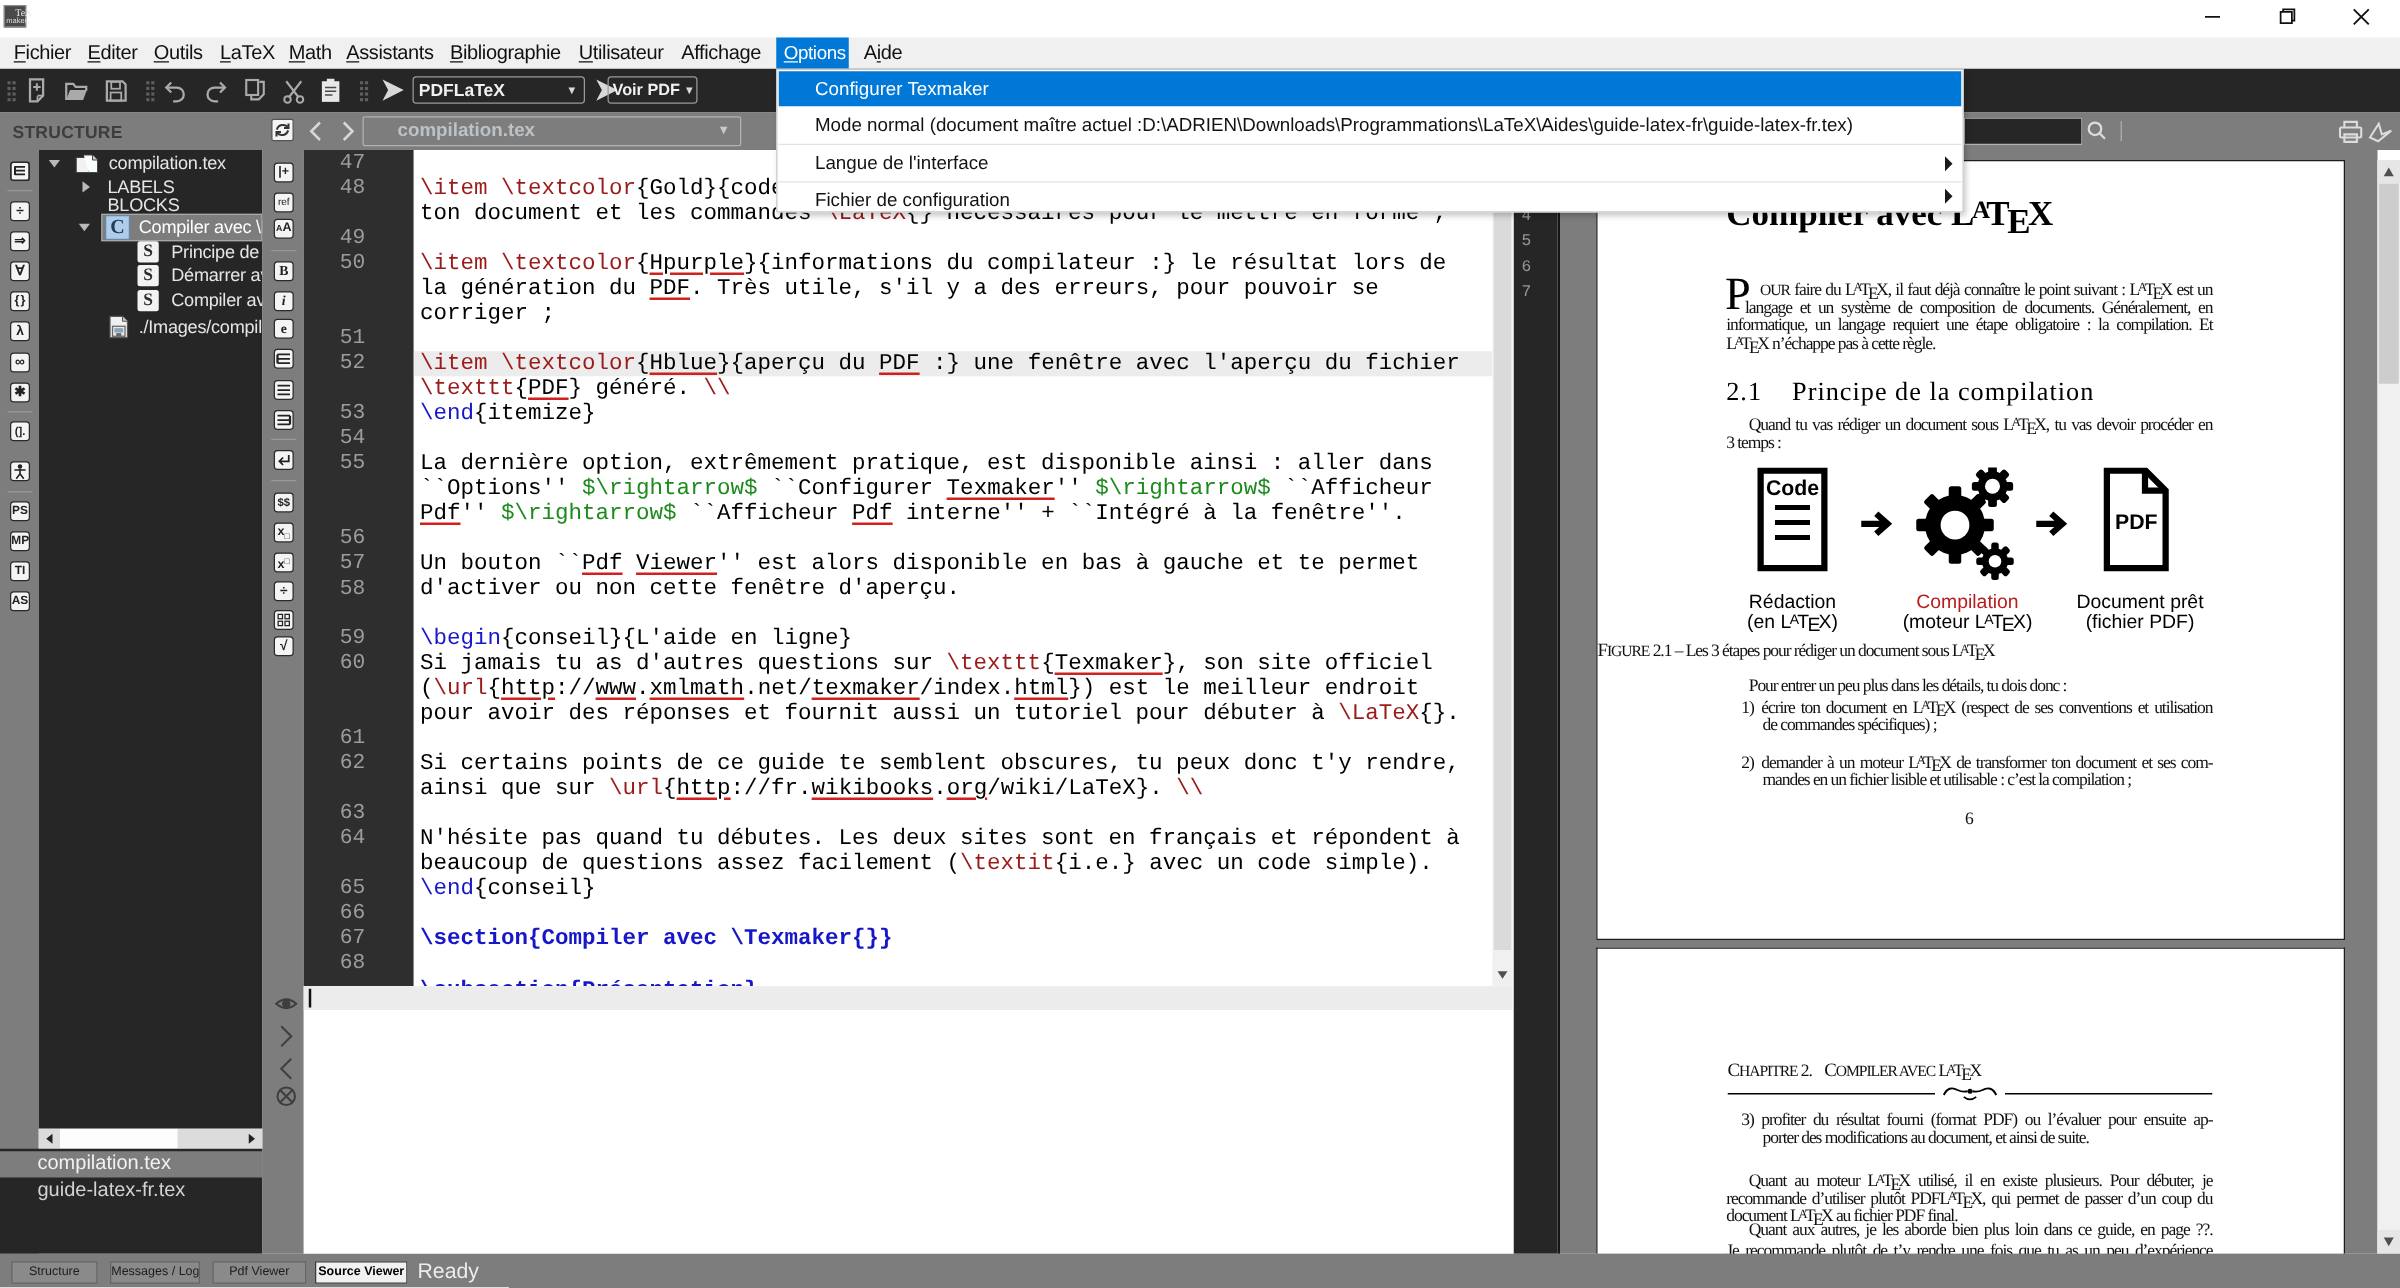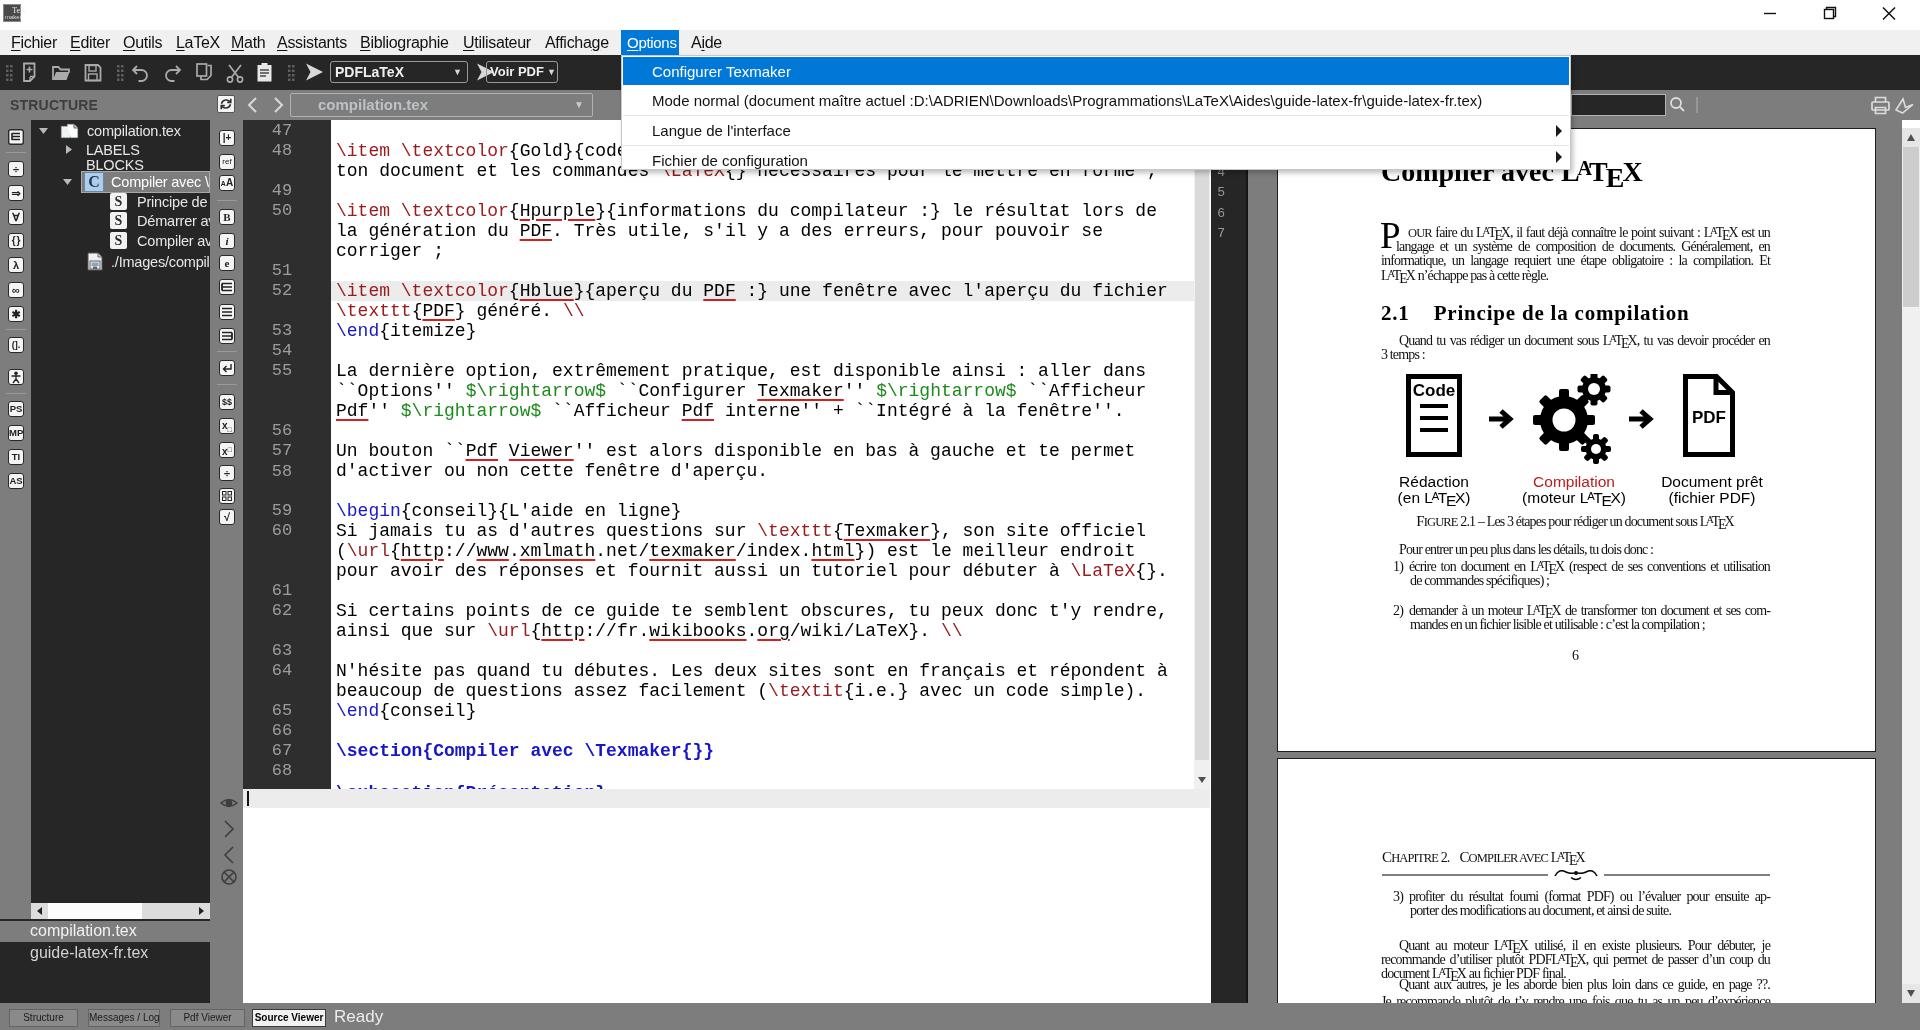--- a/index.html
+++ b/index.html
@@ -371,21 +371,21 @@
   <div class="abs" style="left:0;top:-19px;width:14px;text-align:right;font-family:'Liberation Mono',monospace;font-size:13px;line-height:20.5px;color:#959595">1<br>2<br>3<br>4<br>5<br>6<br>7</div>
 </div>
 <div class="abs" id="pdfpane"></div>
 <div class="abs" id="page1">
   <div class="abs serif" style="left:103px;top:27px;font-size:28px;font-weight:bold;color:#000">Compiler avec L<span style="font-size:20px;vertical-align:6px;margin:0 -3px 0 -2px">A</span>T<span style="vertical-align:-6px;margin:0 -2px">E</span>X</div>
   <div class="abs serif" style="left:102px;top:90px;font-size:37px;line-height:34px;color:#000">P</div>
   <div class="pt" style="left:130px;top:96px;width:362px;text-align:justify;text-align-last:justify"><span style="font-size:12.5px">OUR</span> faire du L<span class="la">A</span>T<span class="le">E</span>X, il faut déjà connaître le point suivant : L<span class="la">A</span>T<span class="le">E</span>X est un</div>
   <div class="pt" style="left:118px;top:110px;width:374px;text-align:justify;text-align-last:justify">langage et un système de composition de documents. Généralement, en</div>
   <div class="pt" style="left:103px;top:124px;width:389px;text-align:justify;text-align-last:justify">informatique, un langage requiert une étape obligatoire : la compilation. Et</div>
   <div class="pt" style="left:103px;top:139px">L<span class="la">A</span>T<span class="le">E</span>X n’échappe pas à cette règle.</div>
-  <div class="abs serif" style="left:103px;top:172px;font-size:21px;font-weight:bold;letter-spacing:0.8px">2.1<span style="display:inline-block;width:24px"></span>Principe de la compilation</div>
+  <div class="abs serif" style="left:103px;top:172px;font-size:21px;font-weight:normal;letter-spacing:0.8px">2.1<span style="display:inline-block;width:24px"></span>Principe de la compilation</div>
   <div class="pt" style="left:121px;top:204px;width:371px;text-align:justify;text-align-last:justify">Quand tu vas rédiger un document sous L<span class="la">A</span>T<span class="le">E</span>X, tu vas devoir procéder en</div>
   <div class="pt" style="left:103px;top:218px">3 temps :</div>
 
   <svg class="abs" style="left:120px;top:245px" width="360" height="90" viewBox="0 0 360 90">
 
     <rect x="10.5" y="2.5" width="51" height="78" fill="none" stroke="#000" stroke-width="5"></rect>
     <text x="36" y="22" text-anchor="middle" font-family="Liberation Sans" font-size="17" font-weight="bold">Code</text>
     <path d="M22 32 h28 M22 44 h28 M22 56 h28" stroke="#000" stroke-width="4"></path>
 
     <path d="M91 45 h20 m-8 -8 l9 8 l-9 8" fill="none" stroke="#000" stroke-width="5"></path>
@@ -446,21 +446,21 @@
     <path d="M287.5 2.5 h31 l16 16 v62 h-47 z" fill="none" stroke="#000" stroke-width="5"></path>
     <path d="M318 3 v15.5 h16" fill="none" stroke="#000" stroke-width="5"></path>
     <text x="311" y="49" text-anchor="middle" font-family="Liberation Sans" font-size="17" font-weight="bold">PDF</text>
   </svg>
   <div class="abs" style="left:16px;top:344px;width:280px;text-align:center;font-size:15.5px;color:#000">Rédaction</div>
   <div class="abs" style="left:16px;top:360px;width:280px;text-align:center;font-size:15.5px;color:#000">(en L<span class="la">A</span>T<span class="le">E</span>X)</div>
   <div class="abs" style="left:156px;top:344px;width:280px;text-align:center;font-size:15.5px;color:#b91c1c">Compilation</div>
   <div class="abs" style="left:156px;top:360px;width:280px;text-align:center;font-size:15.5px;color:#000">(moteur L<span class="la">A</span>T<span class="le">E</span>X)</div>
   <div class="abs" style="left:294px;top:344px;width:280px;text-align:center;font-size:15.5px;color:#000">Document prêt</div>
   <div class="abs" style="left:294px;top:360px;width:280px;text-align:center;font-size:15.5px;color:#000">(fichier PDF)</div>
-  <div class="pt" style="left:0px;top:384px;width:594px;text-align:center"><span style="font-size:15px">F</span><span style="font-size:12.5px">IGURE</span> 2.1 – Les 3 étapes pour rédiger un document sous L<span class="la">A</span>T<span class="le">E</span>X</div>
+  <div class="pt" style="left:0px;top:384px;width:594px;text-align:left"><span style="font-size:15px">F</span><span style="font-size:12.5px">IGURE</span> 2.1 – Les 3 étapes pour rédiger un document sous L<span class="la">A</span>T<span class="le">E</span>X</div>
   <div class="pt" style="left:121px;top:413px">Pour entrer un peu plus dans les détails, tu dois donc :</div>
   <div class="pt" style="left:115px;top:430px">1)</div>
   <div class="pt" style="left:131px;top:430px;width:361px;text-align:justify;text-align-last:justify">écrire ton document en L<span class="la">A</span>T<span class="le">E</span>X (respect de ses conventions et utilisation</div>
   <div class="pt" style="left:132px;top:444px">de commandes spécifiques) ;</div>
   <div class="pt" style="left:115px;top:474px">2)</div>
   <div class="pt" style="left:131px;top:474px;width:361px;text-align:justify;text-align-last:justify">demander à un moteur L<span class="la">A</span>T<span class="le">E</span>X de transformer ton document et ses com-</div>
   <div class="pt" style="left:132px;top:488px">mandes en un fichier lisible et utilisable : c’est la compilation ;</div>
   <div class="pt" style="left:0;top:519px;width:594px;text-align:center">6</div>
 </div>
 <div class="abs" id="page2">

